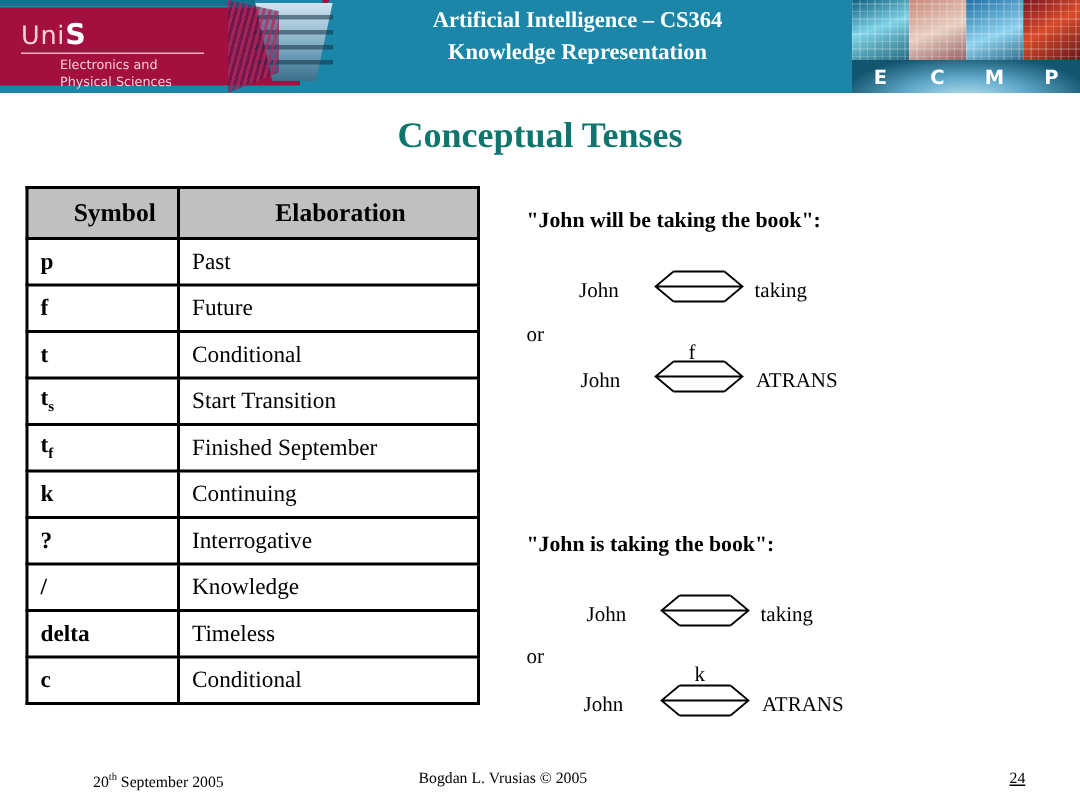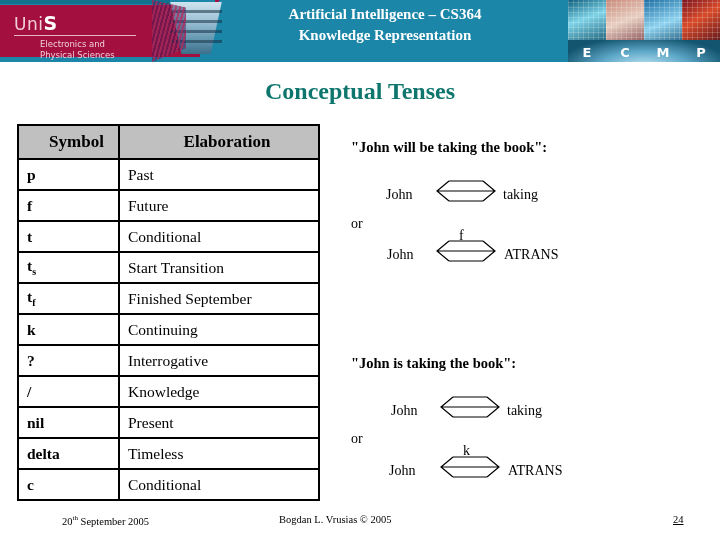--- a/index.html
+++ b/index.html
@@ -346,24 +346,20 @@
       </tr>
       <tr>
         <td class="cell-sym">?</td>
         <td class="cell-ela">Interrogative</td>
       </tr>
       <tr>
         <td class="cell-sym">/</td>
         <td class="cell-ela">Knowledge</td>
       </tr>
       <tr>
-        <td class="cell-sym">nil</td>
-        <td class="cell-ela">Present</td>
-      </tr>
-      <tr>
         <td class="cell-sym">delta</td>
         <td class="cell-ela">Timeless</td>
       </tr>
       <tr>
         <td class="cell-sym">c</td>
         <td class="cell-ela">Conditional</td>
       </tr>
     </tbody>
 </table>
 

